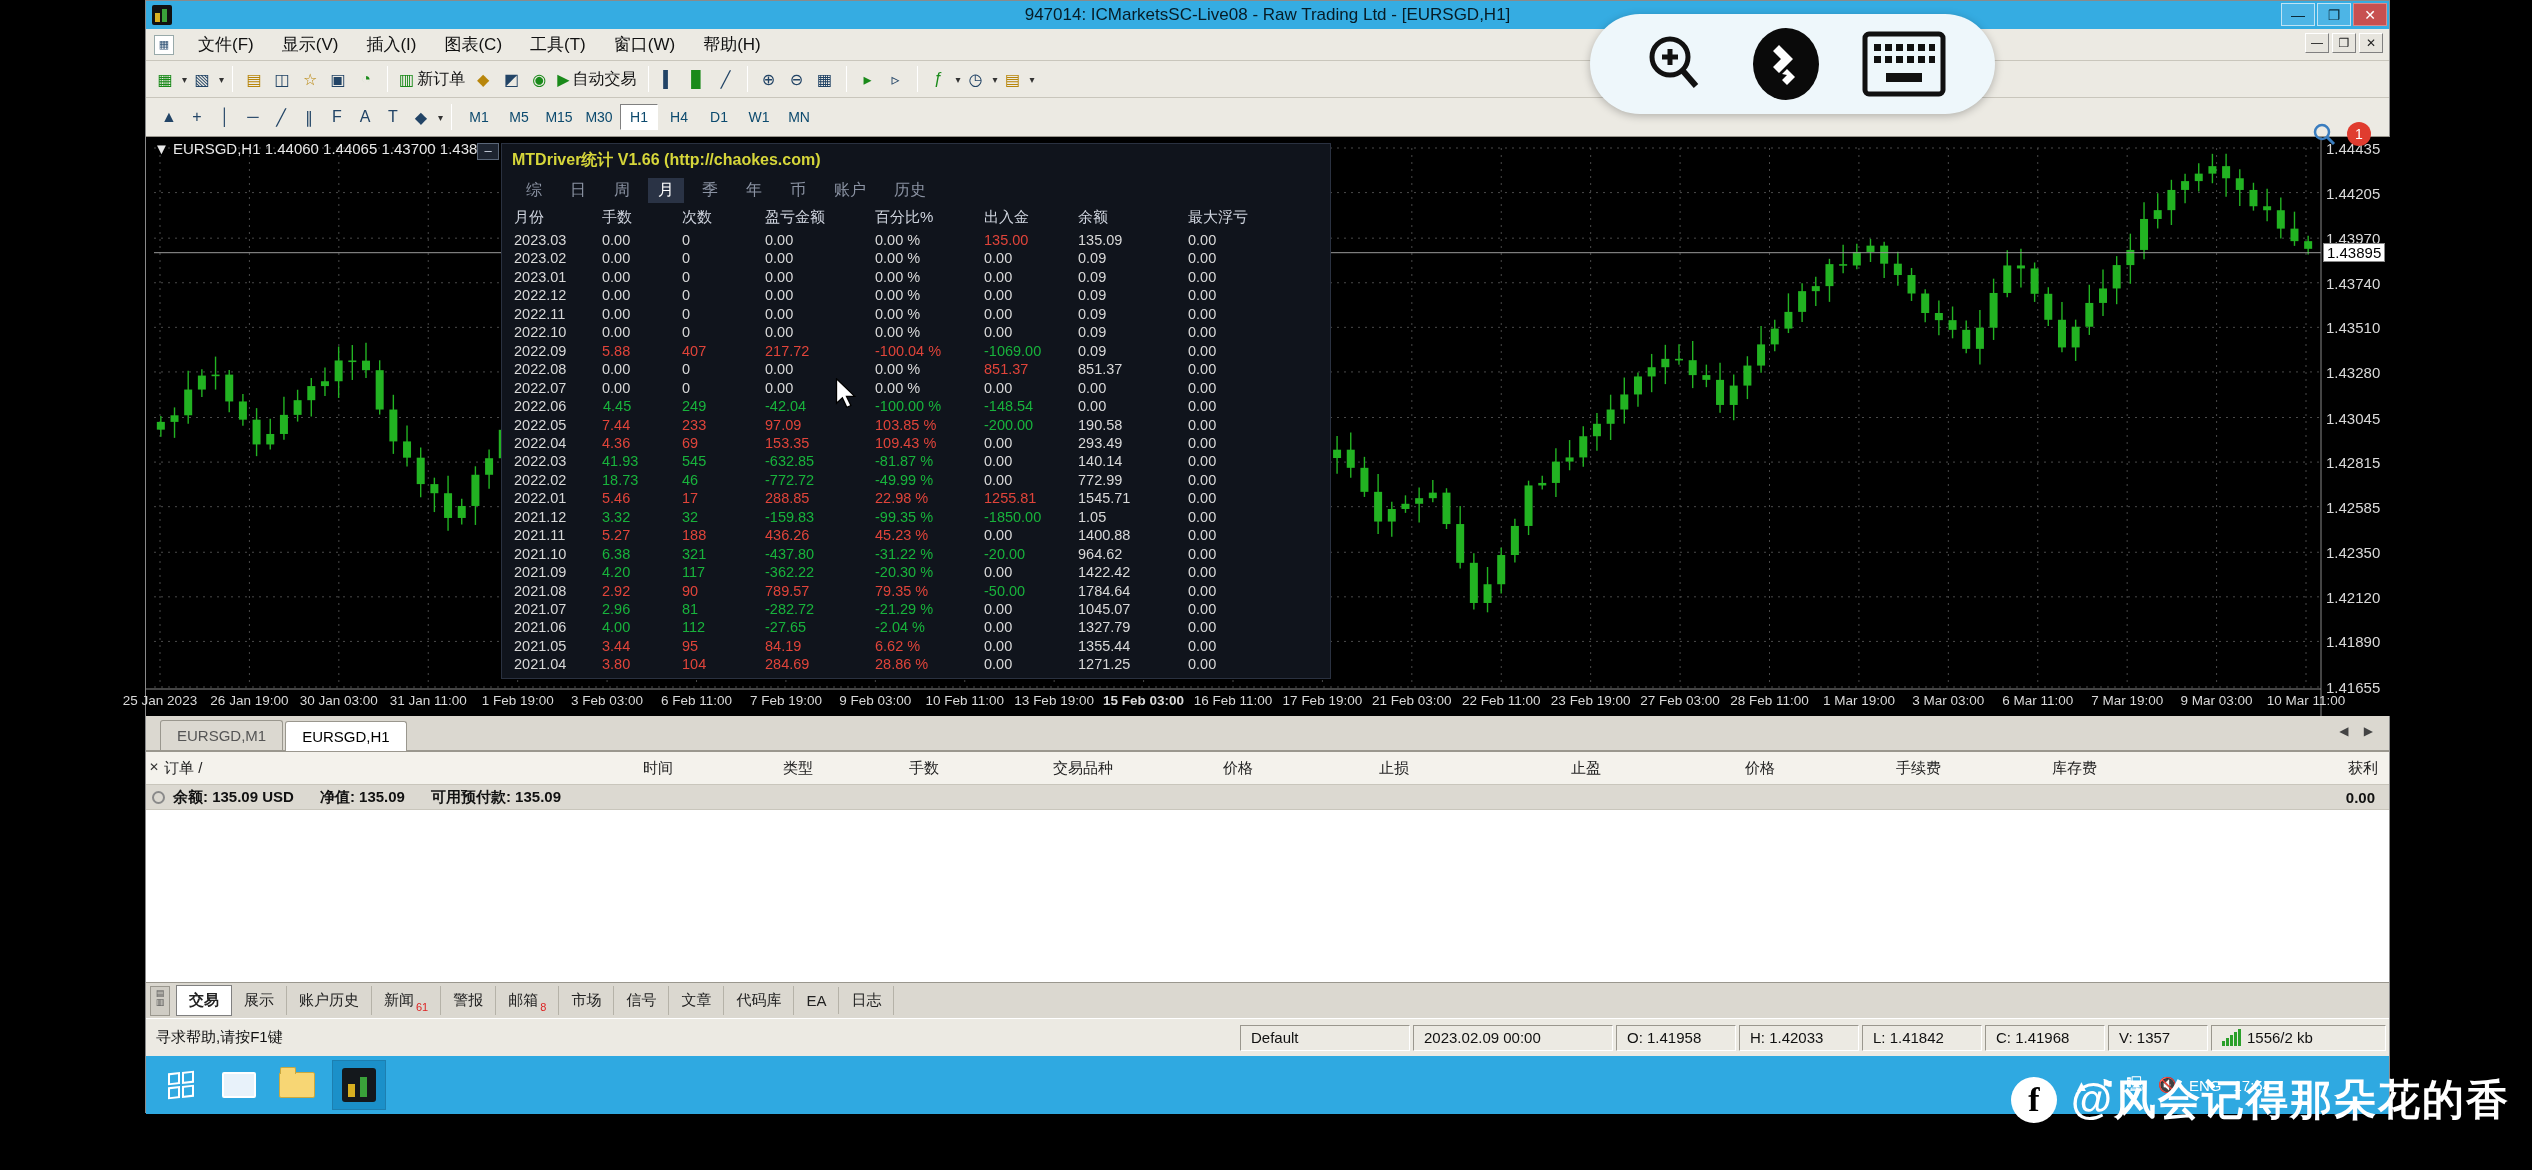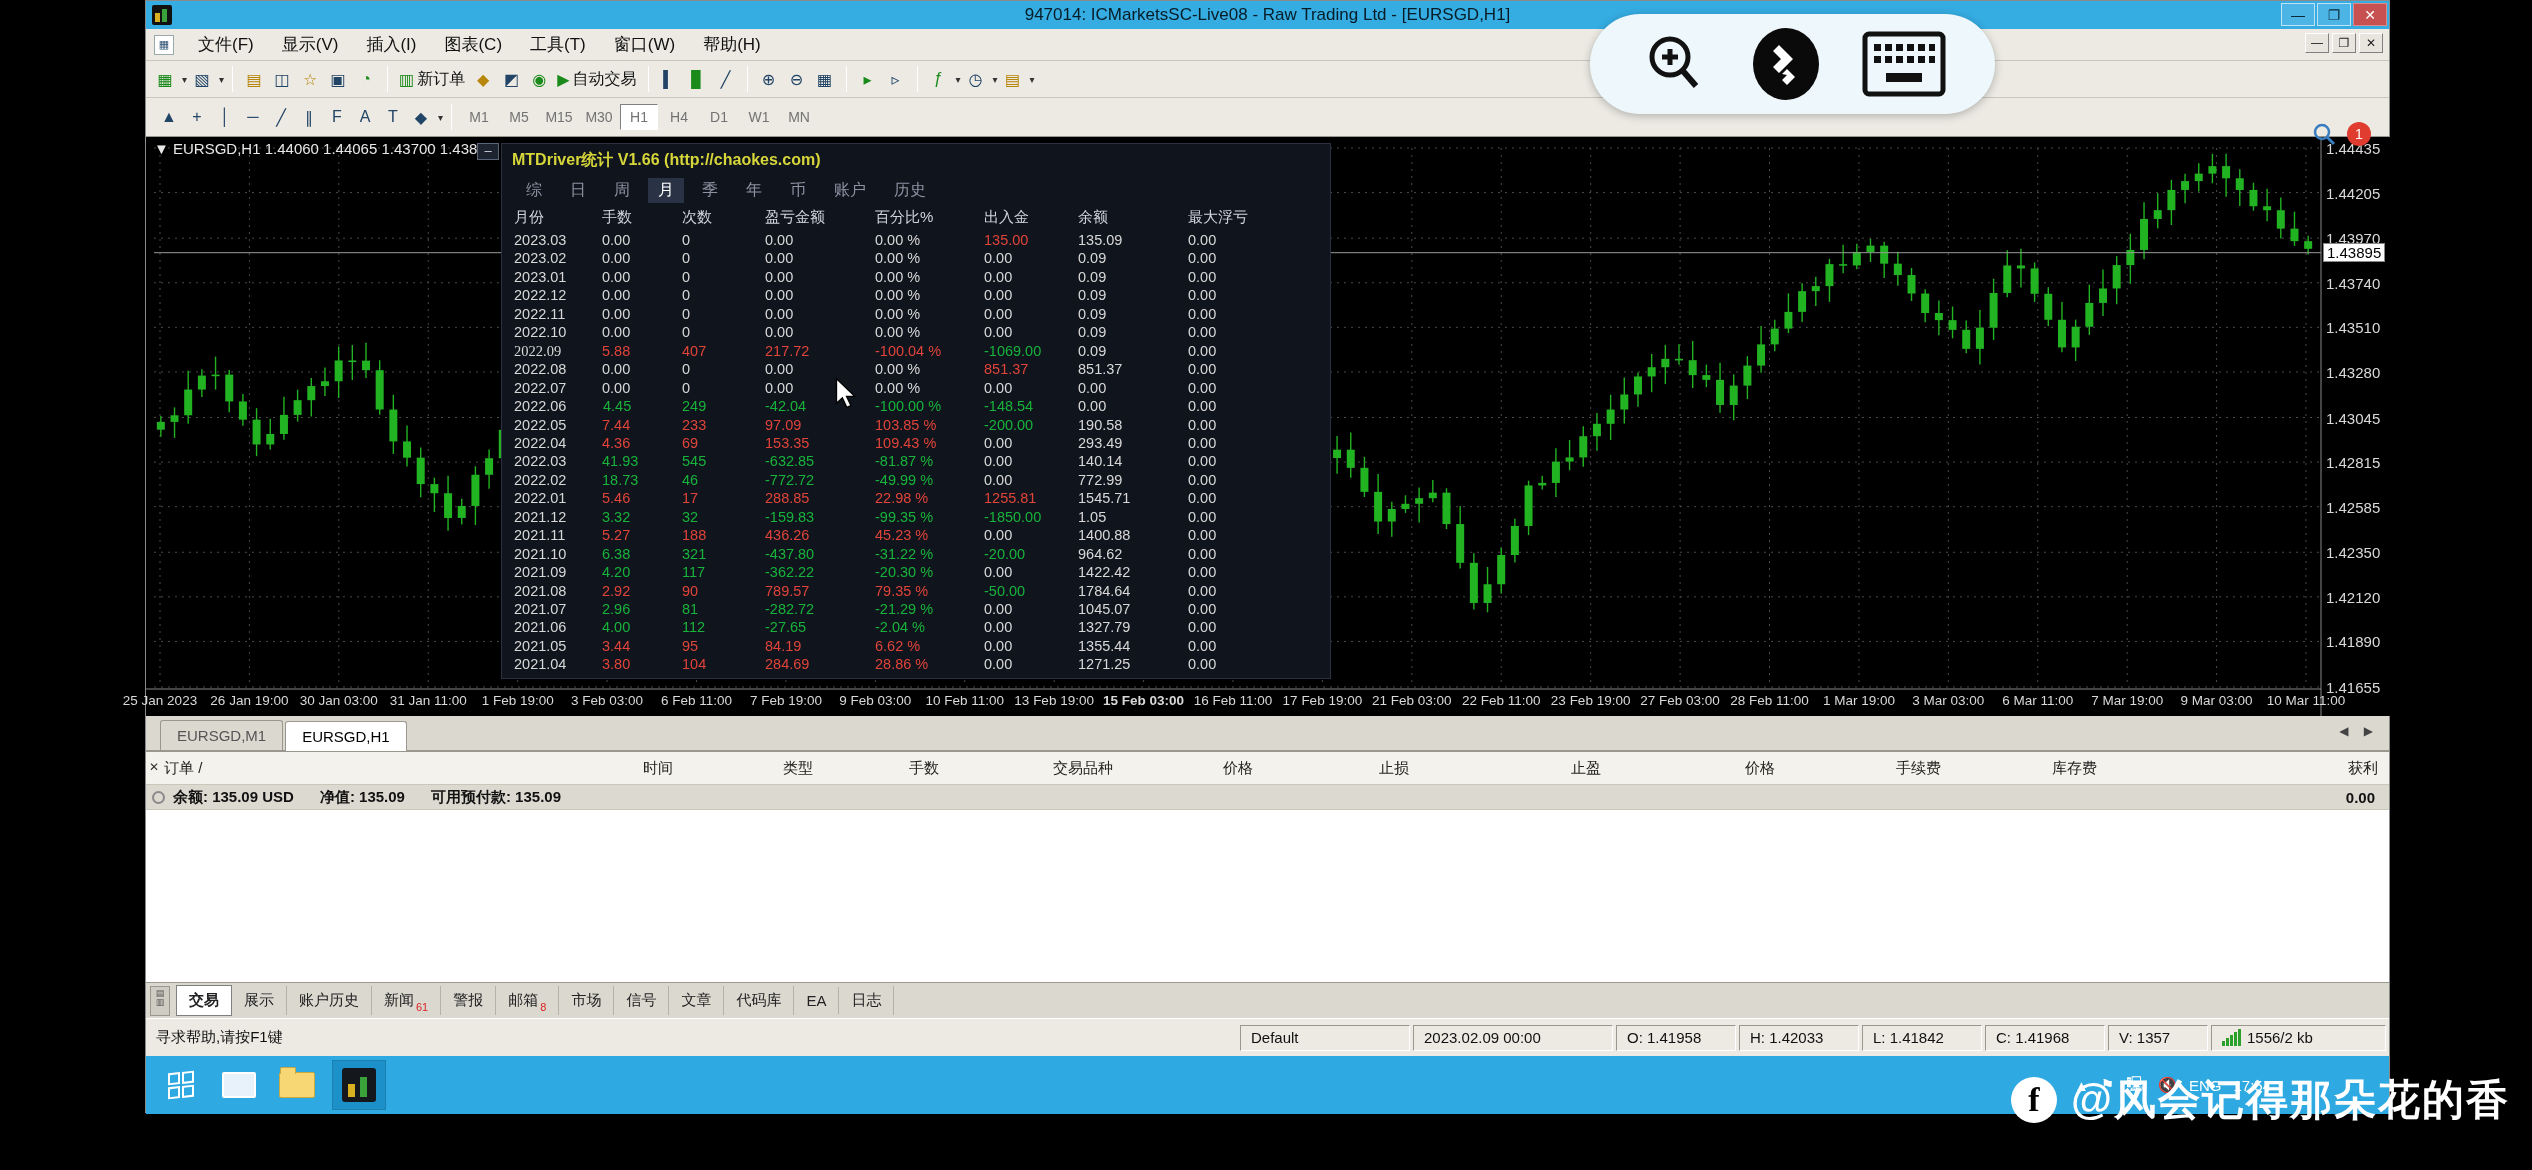--- a/index.html
+++ b/index.html
@@ -22,21 +22,21 @@
   .mdibtns{position:absolute;right:6px;top:4px;display:flex;gap:3px;}
   .mdibtn{width:24px;height:20px;border:1px solid #999;background:#E7E5DE;border-color:#fff #808080 #808080 #fff;font-size:12px;color:#222;display:flex;align-items:center;justify-content:center;}
   
   #toolbar1{position:absolute;left:0;top:60px;width:100%;height:37px;background:#ECEAE3;border-bottom:1px solid #c9c6bc;display:flex;align-items:center;padding-left:6px;gap:2px;}
   #toolbar2{position:absolute;left:0;top:97px;width:100%;height:39px;background:#ECEAE3;border-bottom:1px solid #9a978e;display:flex;align-items:center;padding-left:10px;gap:2px;}
   .tsep{width:1px;height:26px;background:#b7b4aa;border-right:1px solid #fff;margin:0 6px;}
   .ticon{min-width:26px;height:26px;display:flex;align-items:center;justify-content:center;font-size:16px;color:#345;border:1px solid transparent;border-radius:2px;padding:0 2px;}
   .ticon .glyph{pointer-events:none;}
   .tlabel{font-size:16px;color:#111;margin-left:3px;}
   .caret{font-size:10px;color:#333;margin-left:2px;}
-  .tfbtn{min-width:38px;height:26px;display:flex;align-items:center;justify-content:center;font-size:14px;color:#737373;border:1px solid transparent;}
+  .tfbtn{min-width:38px;height:26px;display:flex;align-items:center;justify-content:center;font-size:14px;color:#0c4a6e;border:1px solid transparent;}
   .tfbtn.active{background:#fff;border:1px solid #808080;border-color:#808080 #fff #fff #808080;}
   .g-green{color:#1a8a1a;} .g-blue{color:#246;} .g-yellow{color:#b8860b;}
   
   #chart{position:absolute;left:0;top:136px;width:2245px;height:579px;background:#000;}
   #chart svg{position:absolute;left:0;top:0;}
   .pricelabel{position:absolute;left:2180px;width:60px;font-size:15px;color:#d9d9d9;}
   .curprice{position:absolute;left:2177px;background:#fff;color:#000;font-size:15px;padding:0 3px;border:1px solid #888;}
   .timelabel{position:absolute;top:556px;width:96px;text-align:center;font-size:13.5px;color:#d9d9d9;white-space:nowrap;}
   #chartinfo{position:absolute;left:8px;top:3px;font-size:15px;color:#e8e8e8;white-space:nowrap;}
   #panelmin{position:absolute;left:331px;top:6px;width:22px;height:17px;background:#1d2430;border:1px solid #5a6678;color:#cfd6e4;font-size:13px;line-height:14px;text-align:center;}
@@ -691,21 +691,21 @@
             <span class="scell c-w" style="left: 576px; top: 161.8px;">0.09</span>
             <span class="scell c-w" style="left: 686px; top: 161.8px;">0.00</span>
             <span class="scell c-w" style="left: 12px; top: 180.25px;">2022.10</span>
             <span class="scell c-w" style="left: 100px; top: 180.25px;">0.00</span>
             <span class="scell c-w" style="left: 180px; top: 180.25px;">0</span>
             <span class="scell c-w" style="left: 263px; top: 180.25px;">0.00</span>
             <span class="scell c-w" style="left: 373px; top: 180.25px;">0.00 %</span>
             <span class="scell c-w" style="left: 482px; top: 180.25px;">0.00</span>
             <span class="scell c-w" style="left: 576px; top: 180.25px;">0.09</span>
             <span class="scell c-w" style="left: 686px; top: 180.25px;">0.00</span>
-            <span class="scell c-w" style="left: 12px; top: 198.7px; font-family: Liberation Serif, serif;">2022.09</span>
+            <span class="scell c-w" style="left: 12px; top: 198.7px;">2022.09</span>
             <span class="scell c-r" style="left: 100px; top: 198.7px;">5.88</span>
             <span class="scell c-r" style="left: 180px; top: 198.7px;">407</span>
             <span class="scell c-r" style="left: 263px; top: 198.7px;">217.72</span>
             <span class="scell c-r" style="left: 373px; top: 198.7px;">-100.04 %</span>
             <span class="scell c-g" style="left: 482px; top: 198.7px;">-1069.00</span>
             <span class="scell c-w" style="left: 576px; top: 198.7px;">0.09</span>
             <span class="scell c-w" style="left: 686px; top: 198.7px;">0.00</span>
             <span class="scell c-w" style="left: 12px; top: 217.15px;">2022.08</span>
             <span class="scell c-w" style="left: 100px; top: 217.15px;">0.00</span>
             <span class="scell c-w" style="left: 180px; top: 217.15px;">0</span>

